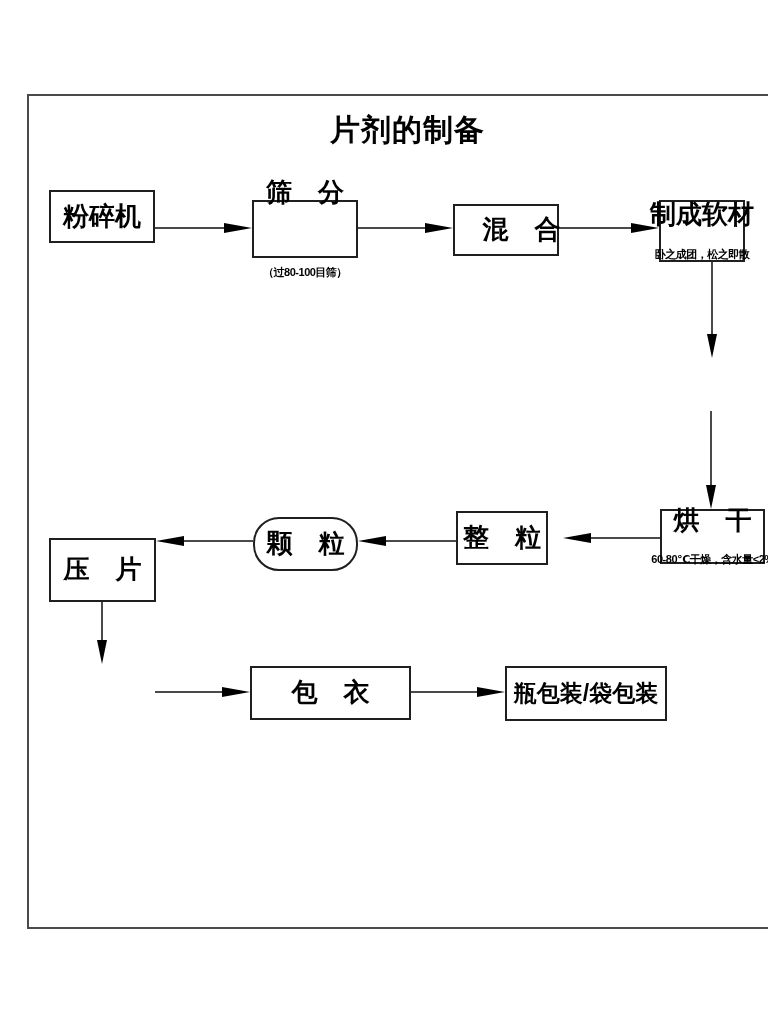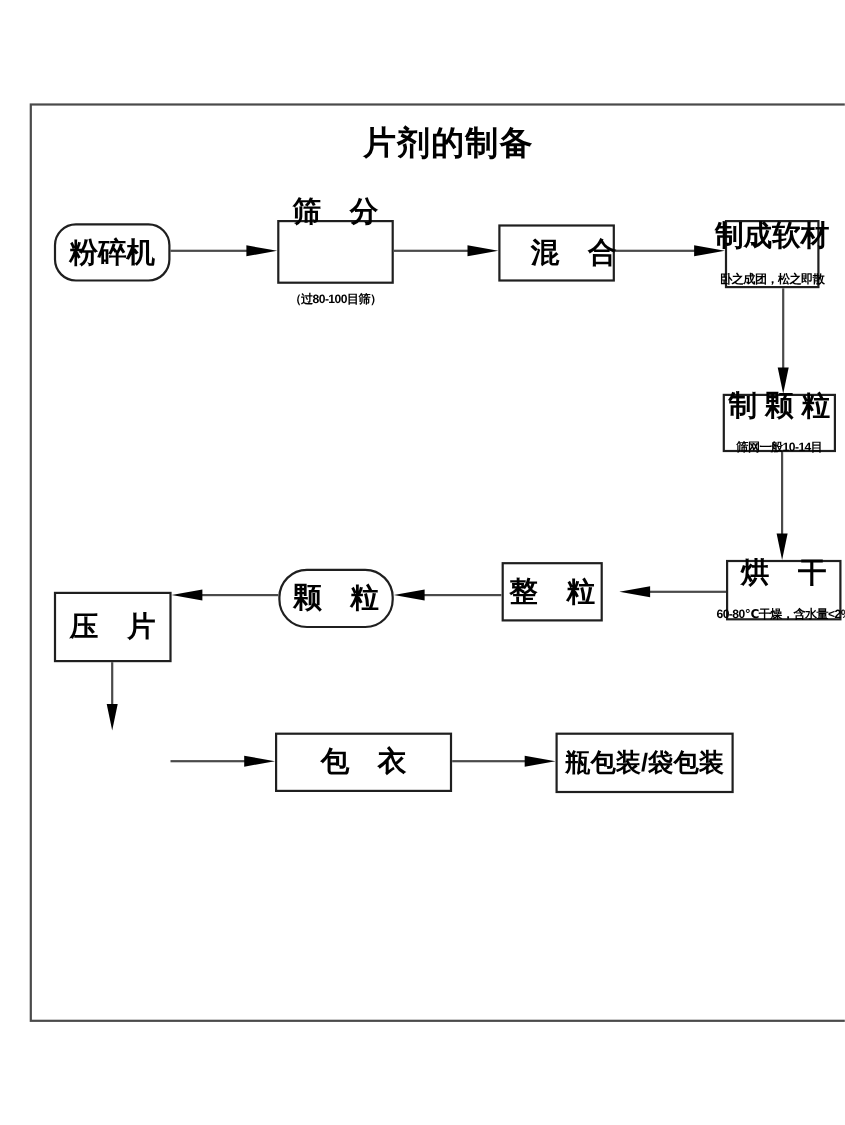--- a/index.html
+++ b/index.html
@@ -107,42 +107,38 @@
 </style>
 </head>
 <body>
 
 <div id="canvas">
 
   <div class="frame"></div>
 
   <div class="title">片剂的制备</div>
 
-  <div class="node" style="left:49px; top:203px; width:106px; height:53px;border-radius:20px;">
+  <div class="node" style="left:49px; top:190px; width:106px; height:53px;">
     <div class="lbl">粉碎机</div>
   </div>
 
   <div class="node" style="left:252px; top:200px; width:106px; height:58px;gap:40px;">
     <div class="lbl">筛　分</div>
     <div class="sub">（过80-100目筛）</div>
   </div>
 
   <div class="node" style="left:453px; top:204px; width:106px; height:52px;padding-left:31px;">
     <div class="lbl">混　合</div>
   </div>
 
   <div class="node" style="left:659px; top:200px; width:86px; height:62px;">
     <div class="lbl">制成软材</div>
     <div class="sub">卧之成团，松之即散</div>
   </div>
 
-  <div class="node" style="left:657px; top:358px; width:103px; height:53px;">
-    <div class="lbl">制 颗 粒</div>
-    <div class="sub">筛网一般10-14目</div>
-  </div>
 
   <div class="node" style="left:660px; top:509px; width:105px; height:55px;">
     <div class="lbl">烘　干</div>
     <div class="sub">60-80℃干燥，含水量&lt;2%</div>
   </div>
 
   <div class="node" style="left:456px; top:511px; width:92px; height:54px;">
     <div class="lbl">整　粒</div>
   </div>
 

